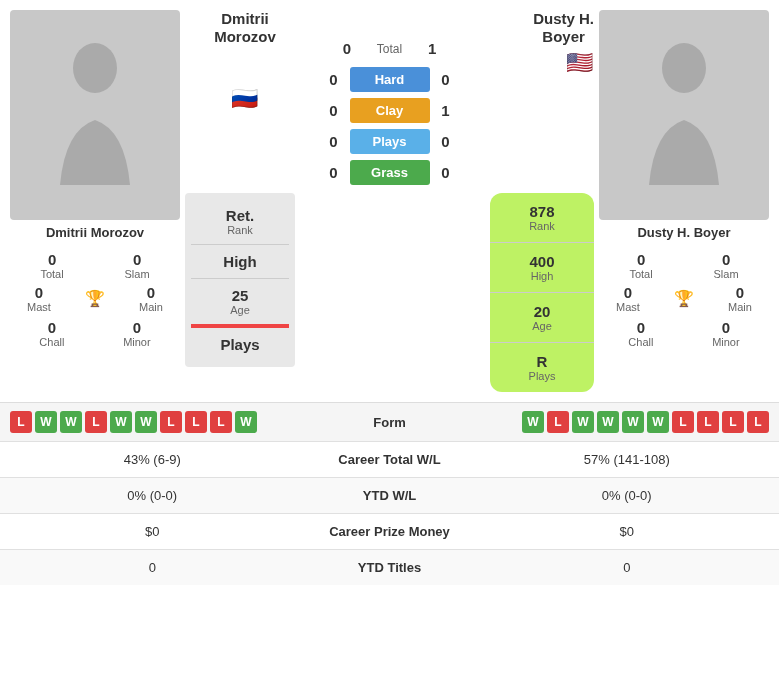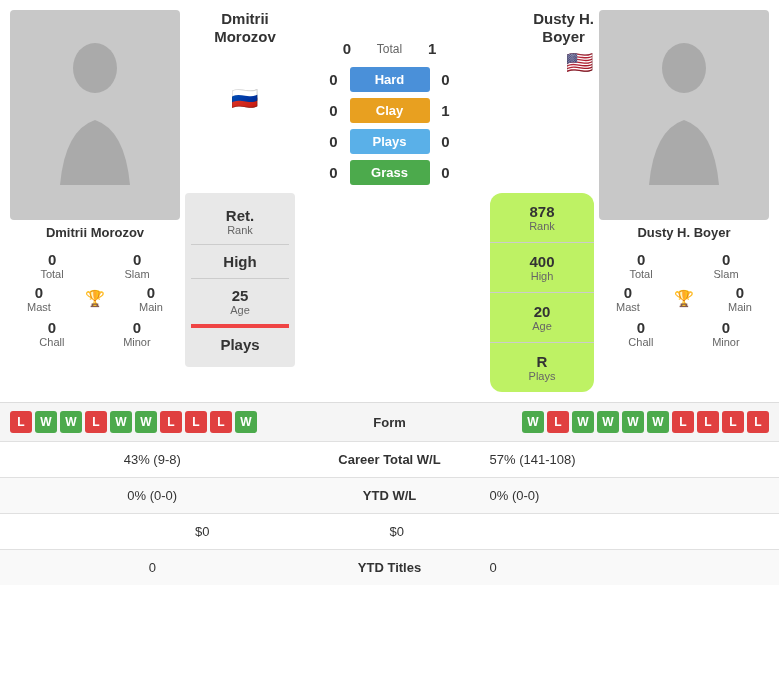--- a/index.html
+++ b/index.html
@@ -135,20 +135,21 @@
     .stats-center-label {
       width: 200px;
       text-align: center;
       font-weight: bold;
       font-size: 13px;
       color: #333;
     }
 
     .stats-right-val {
       flex: 1;
+      text-align: center;
       font-size: 13px;
     }
 
     .top-section {
       display: flex;
       padding: 10px;
       gap: 5px;
       align-items: flex-start;
     }
 
@@ -441,31 +442,32 @@
         <div class="form-badge badge-w">W</div>
         <div class="form-badge badge-l">L</div>
         <div class="form-badge badge-l">L</div>
         <div class="form-badge badge-l">L</div>
         <div class="form-badge badge-l">L</div>
       </div>
   </div>
 
   <div class="stats-rows" id="bottom-stats">
       <div class="stats-row">
-        <div class="stats-left-val">43% (9-8)</div>
+        <div class="stats-left-val">43% (6-9)</div>
         <div class="stats-center-label">Career Total W/L</div>
         <div class="stats-right-val">57% (141-108)</div>
       </div>
       <div class="stats-row">
         <div class="stats-left-val">0% (0-0)</div>
         <div class="stats-center-label">YTD W/L</div>
         <div class="stats-right-val">0% (0-0)</div>
       </div>
       <div class="stats-row">
         <div class="stats-left-val">$0</div>
+        <div class="stats-center-label">Career Prize Money</div>
         <div class="stats-right-val">$0</div>
       </div>
       <div class="stats-row">
         <div class="stats-left-val">0</div>
         <div class="stats-center-label">YTD Titles</div>
         <div class="stats-right-val">0</div>
       </div>
     </div>
 
 </div>

